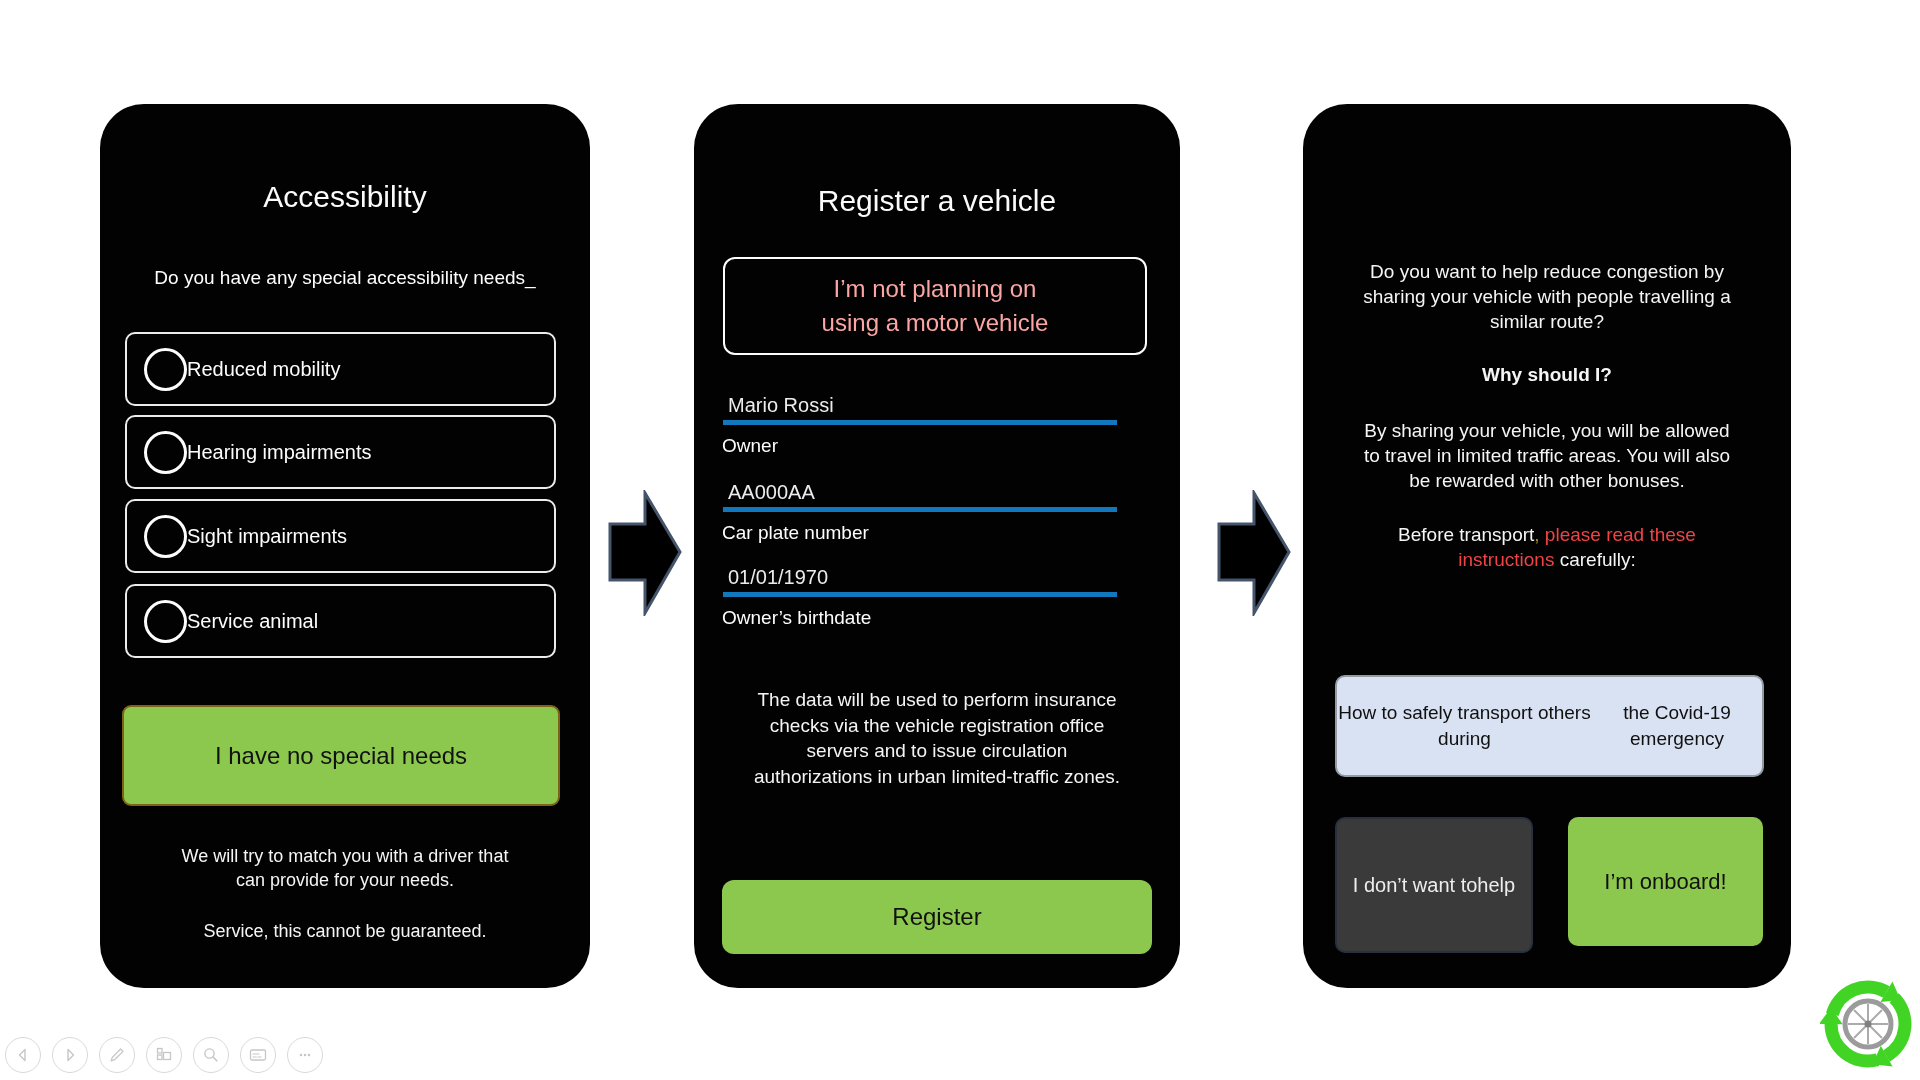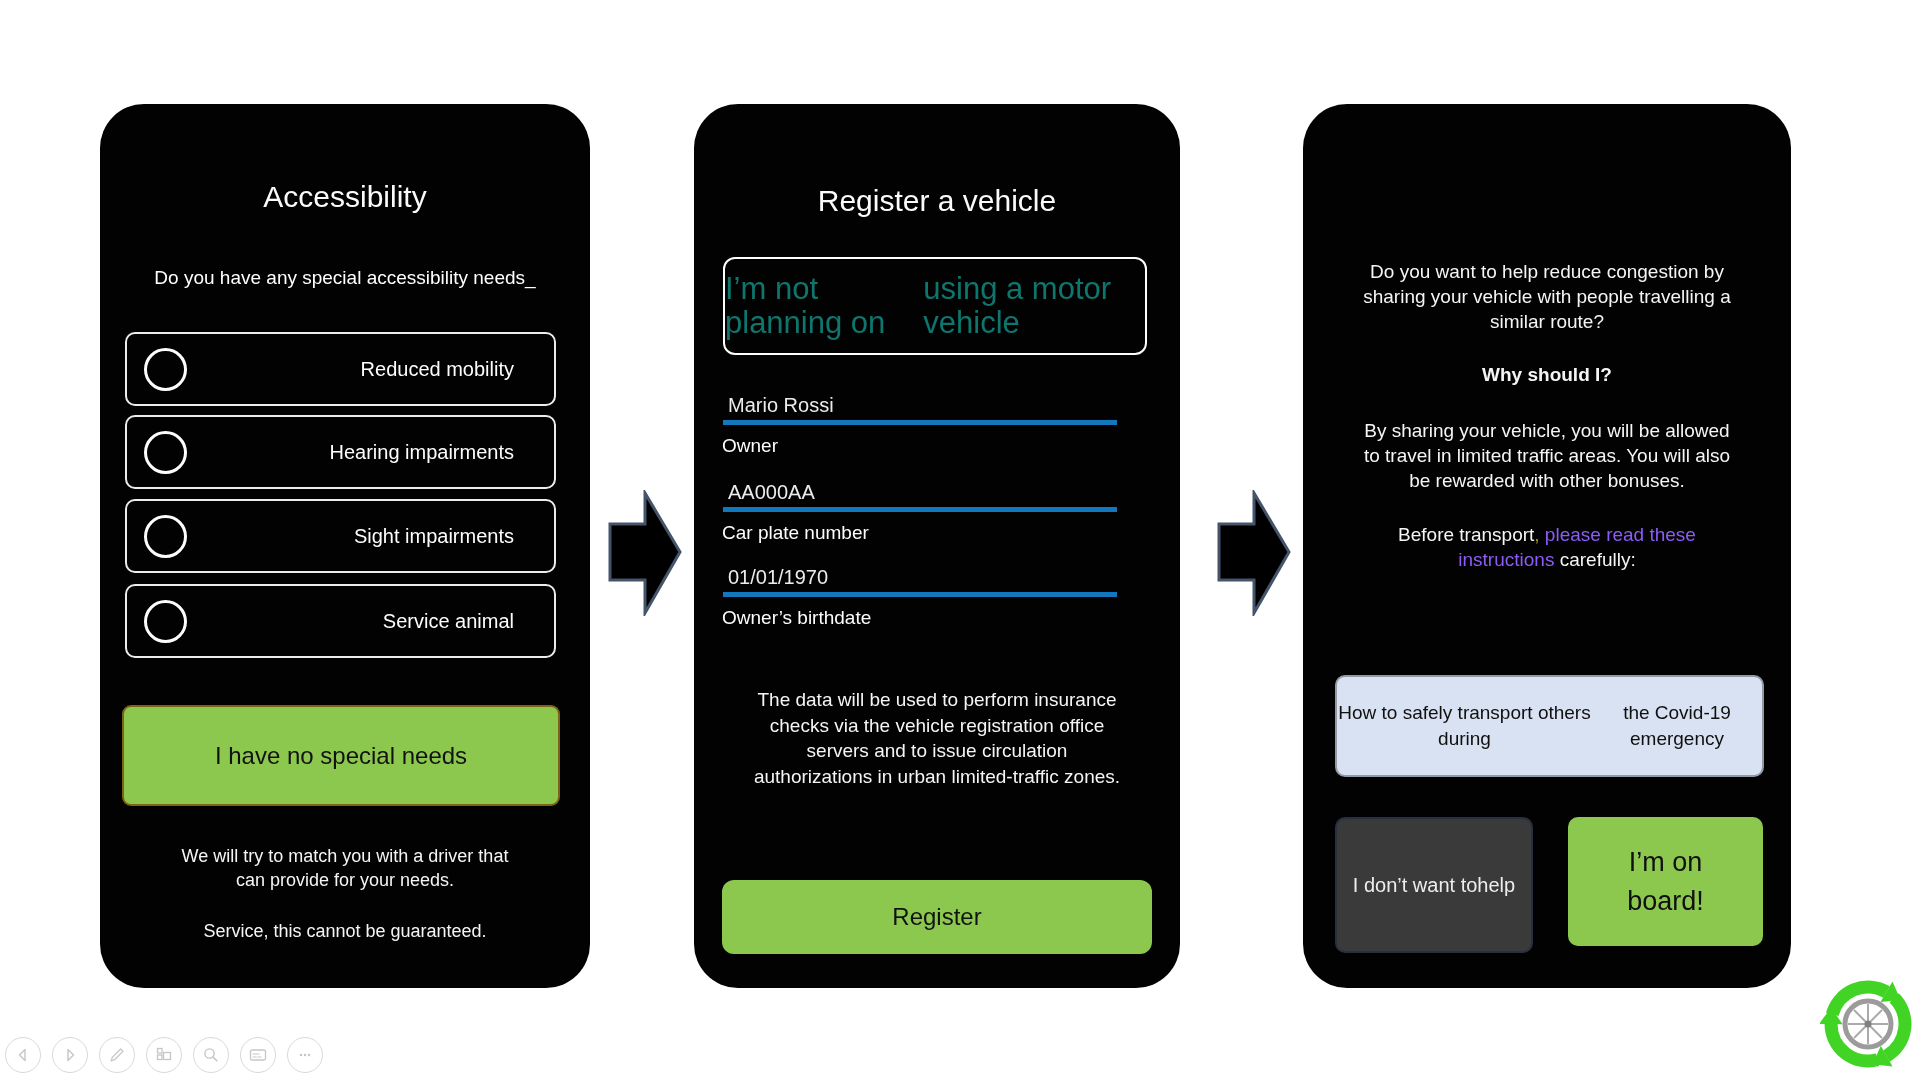--- a/index.html
+++ b/index.html
@@ -14,66 +14,66 @@
   .screen-title{position:absolute;left:0;right:0;top:76px;text-align:center;
                 font-size:30px;font-weight:400;color:#fbfbfb}
 
   
   .subtitle{position:absolute;left:0;right:0;top:163px;text-align:center;font-size:19px}
   .option{position:absolute;left:25px;width:427px;height:70px;border:2px solid #ececec;
           border-radius:10px;display:flex;align-items:center;background:#020202}
   #opt1{top:228px}#opt2{top:311px}#opt3{top:395px}#opt4{top:480px}
   .radio{width:37px;height:37px;border:3px solid #fdfdfd;border-radius:50%;
          margin-left:17px;flex:none}
-  .opt-label{flex:1;text-align:right;padding-right:40px;font-size:20px;color:#fdfdfd}
+  .opt-label{flex:1;text-align:left;padding-right:40px;font-size:20px;color:#fdfdfd}
   .btn-green-lg{position:absolute;left:22px;width:434px;top:601px;height:97px;
           background:#8dc84e;border:2.5px solid #7c6316;border-radius:9px;color:#121212;
           font-size:24px;display:flex;align-items:center;justify-content:center}
   .footer-block{position:absolute;left:30px;right:30px;text-align:center;
                 font-size:18px;line-height:24px;color:#f5f5f5}
   #footer1{top:740px}
   #footer2{top:815px}
 
   
   .skip-btn{position:absolute;left:29px;width:420px;top:153px;height:94px;
-            border:2px solid #fdfdfd;border-radius:12px;color:#0f766e;
-            display:flex;align-items:center;justify-content:center;
-            font-size:31px;line-height:34px;background:#020202}
+            border:2px solid #fdfdfd;border-radius:12px;color:#fca5a5;
+            display:flex;flex-direction:column;align-items:center;justify-content:center;
+            font-size:24px;line-height:34px;background:#020202}
   .field-value{position:absolute;left:34px;font-size:20px;color:#ececec}
   .field-underline{position:absolute;left:29px;width:394px;height:5px;background:#1178be}
   .field-label{position:absolute;left:28px;font-size:19px;color:#fdfdfd}
   #fv1{top:290px}#fu1{top:316px}#fl1{top:331px}
   #fv2{top:377px}#fu2{top:403px}#fl2{top:418px}
   #fv3{top:462px}#fu3{top:488px}#fl3{top:503px}
   .disclaimer{position:absolute;left:18px;right:18px;top:583px;text-align:center;
               font-size:19px;line-height:25.5px;color:#f5f5f5}
   .btn-register{position:absolute;left:28px;width:430px;top:776px;height:74px;
             background:#8dc84e;border-radius:12px;color:#121212;font-size:24px;
             display:flex;align-items:center;justify-content:center}
 
   
   .para{position:absolute;left:8px;right:8px;text-align:center;font-size:19px;
         line-height:25px;color:#f5f5f5}
   #intro{top:155px}
   #why{top:258px;font-weight:bold}
   #benefits{top:314px}
   #notice{top:418px}
   .t-olive{color:#9e8a33}
-  .t-green{color:#8b5cf6}
+  .t-green{color:#ef4444}
   .info-box{position:absolute;left:32px;width:425px;top:571px;height:98px;
             background:#d9e2f2;border:2px solid #939aa4;border-radius:10px;color:#101010;
             font-size:19px;line-height:26px;display:flex;
             align-items:center;justify-content:center;text-align:center}
   .btn-decline{position:absolute;left:32px;width:194px;top:713px;height:132px;
             background:#3a3a3a;border:2px solid #263040;border-radius:10px;color:#ededed;
             font-size:20px;line-height:28px;display:flex;
             align-items:center;justify-content:center;text-align:center}
   .btn-accept{position:absolute;left:265px;width:195px;top:713px;height:129px;
             background:#8dc84e;border-radius:10px;color:#101010;
-            font-size:27px;line-height:39px;display:flex;flex-direction:column;
+            font-size:22px;line-height:39px;display:flex;
             align-items:center;justify-content:center;text-align:center}
 
   
   .flow-arrow{position:absolute;top:490px;width:76px;height:126px}
   #arrow1{left:607px}
   #arrow2{left:1216px}
 
   
   .ctrl{position:absolute;top:1037px;width:36px;height:36px;border:1.5px solid #d9d9d9;
         border-radius:50%;background:#fff;display:flex;align-items:center;

